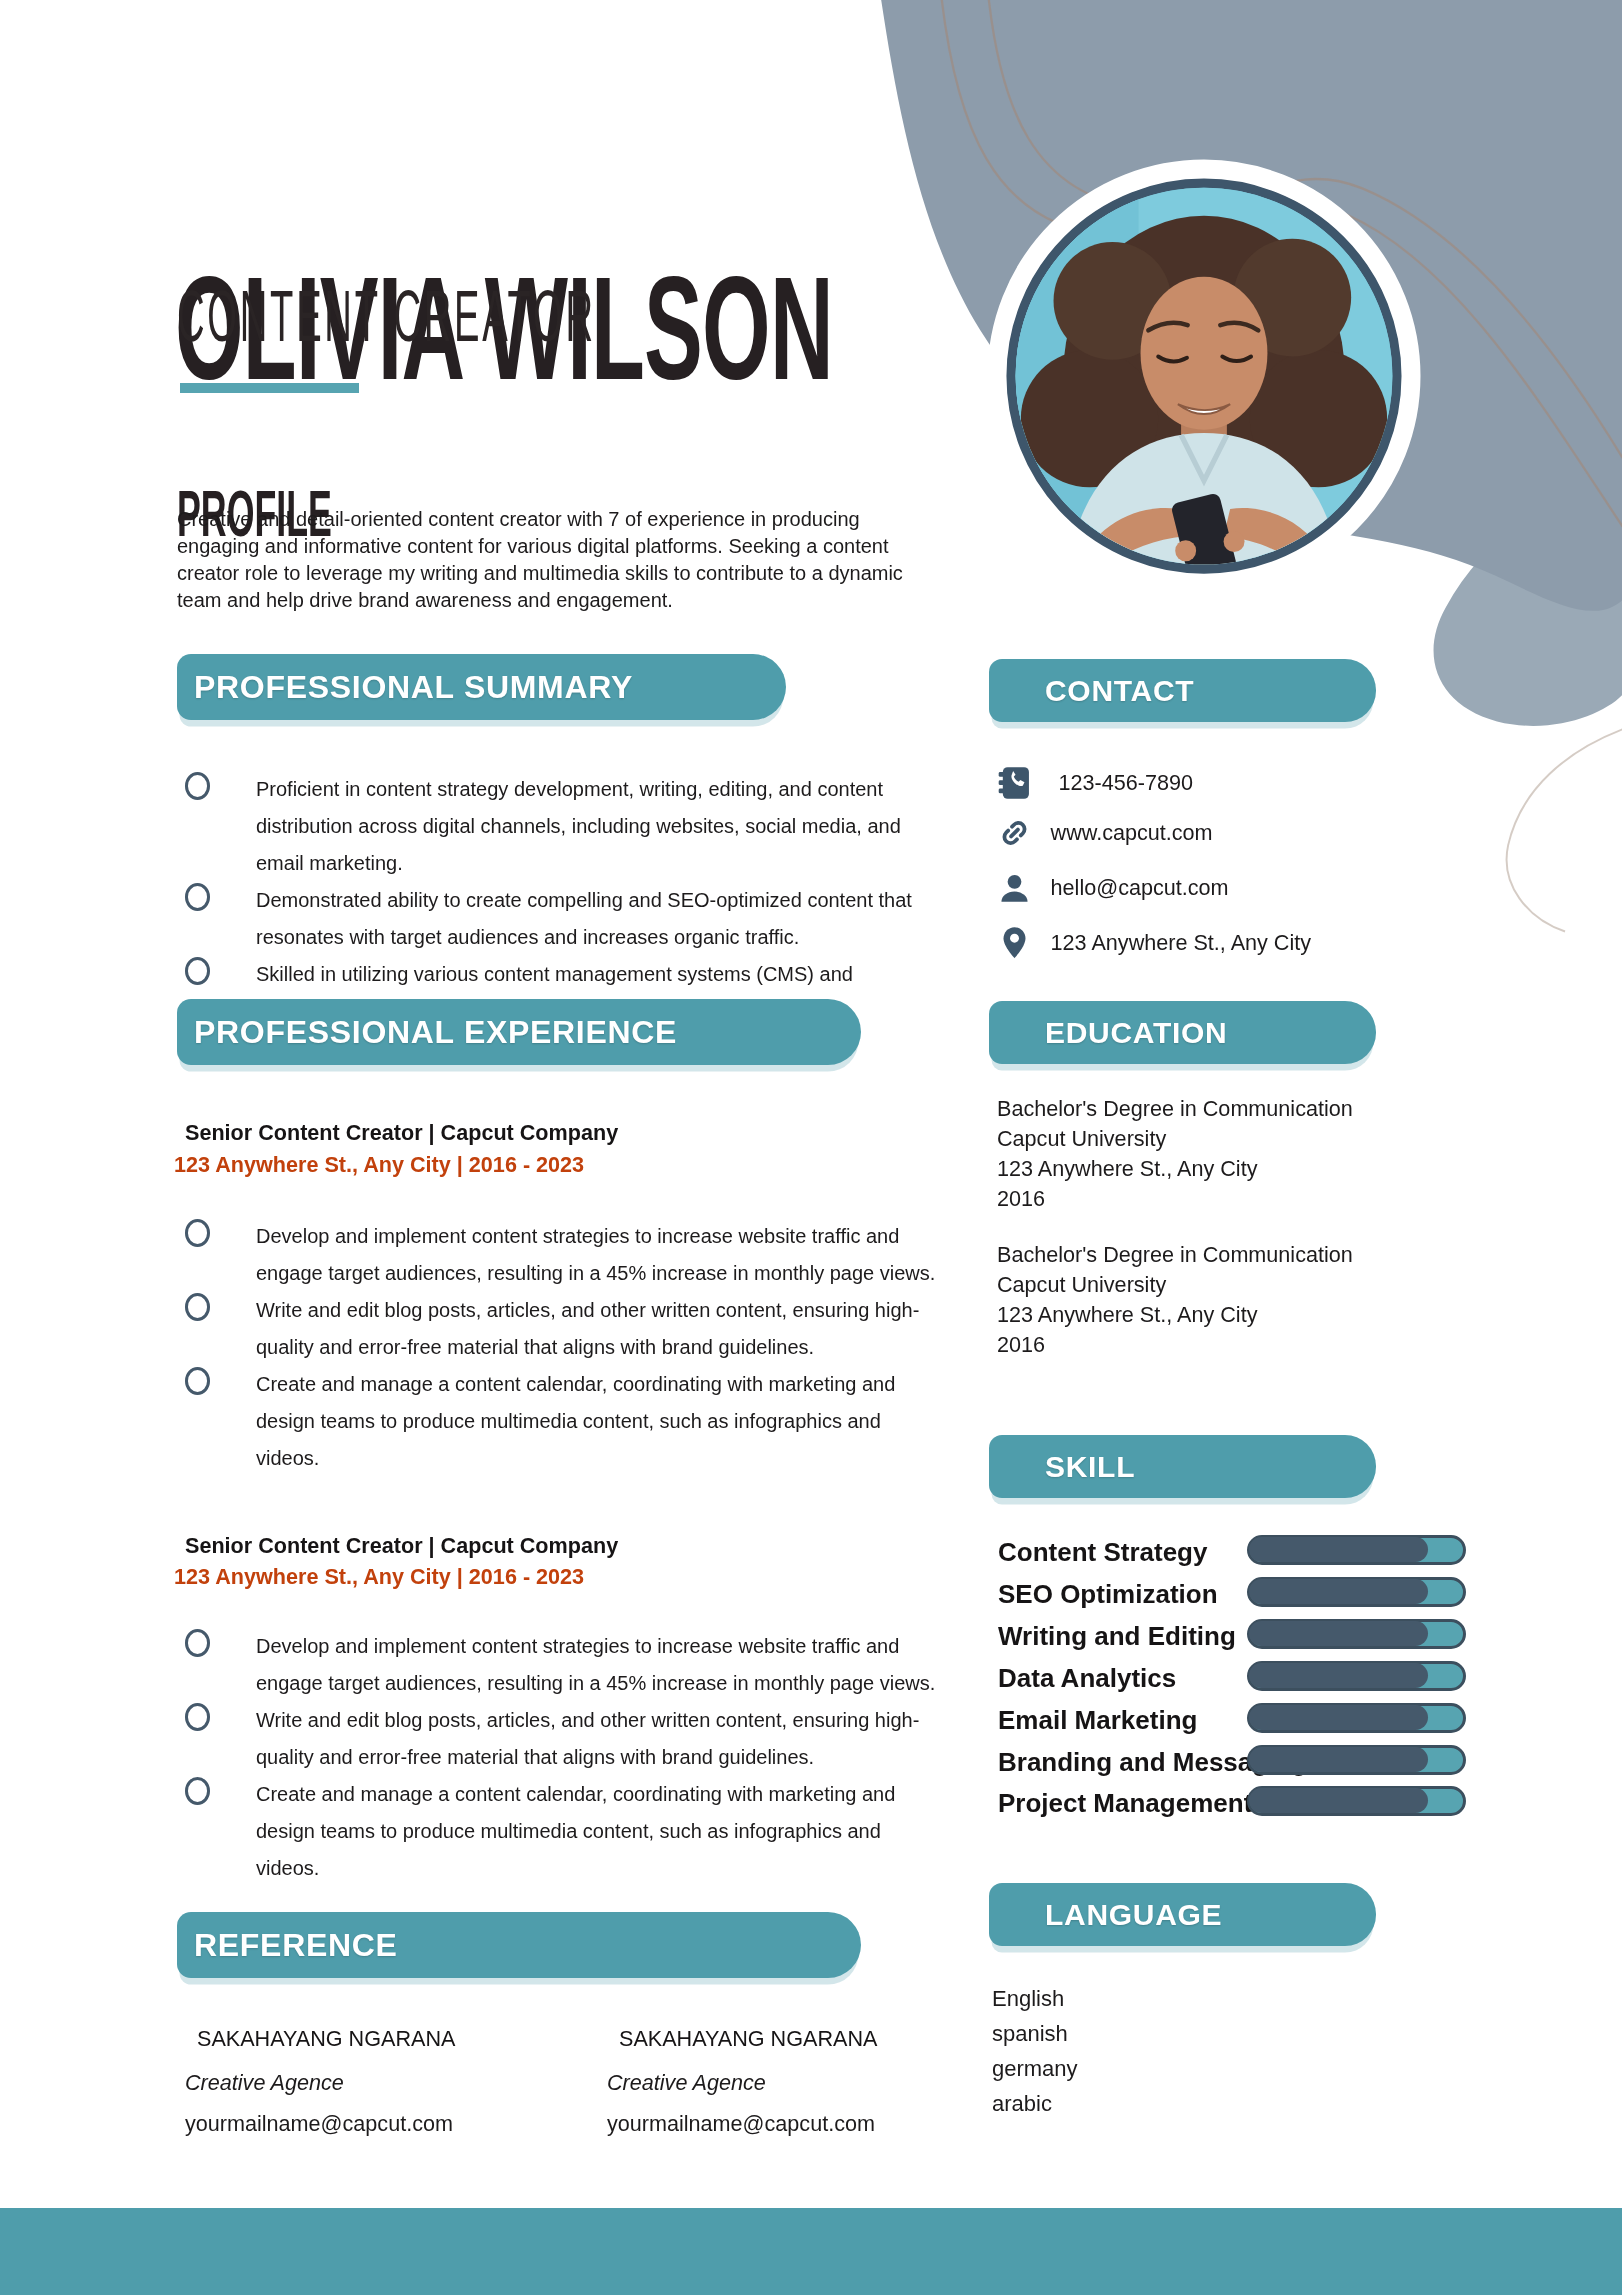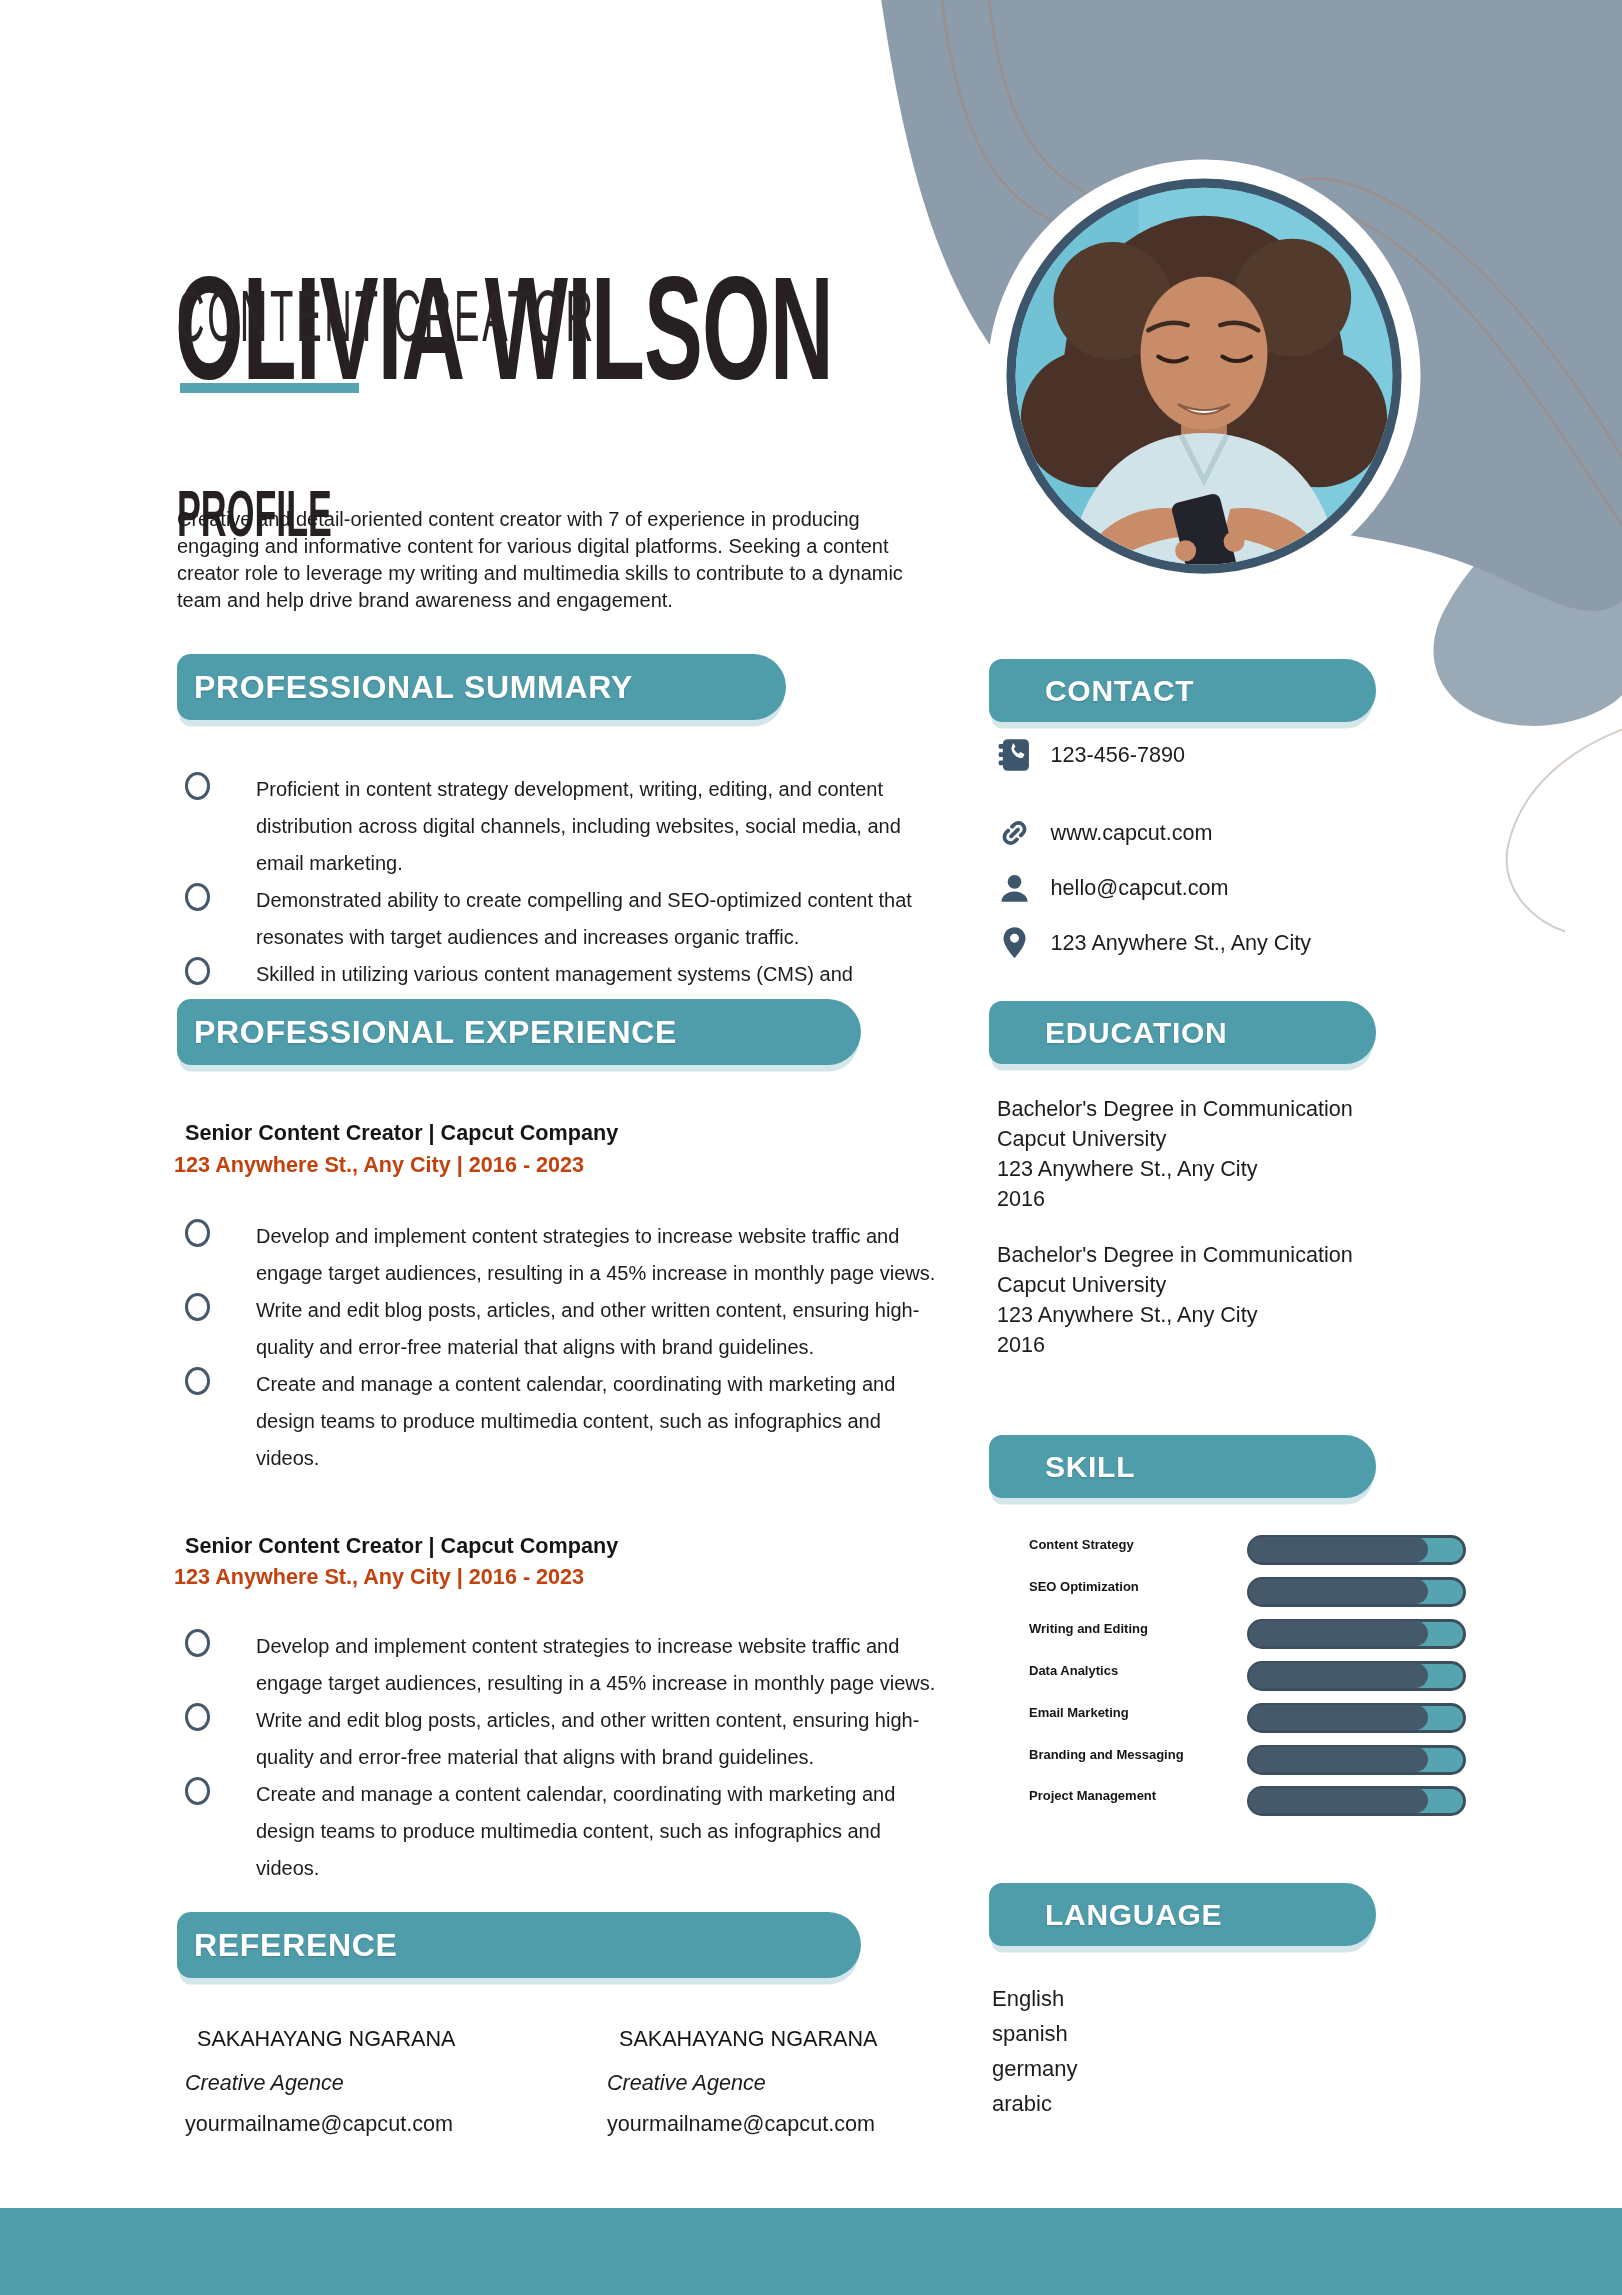--- a/index.html
+++ b/index.html
@@ -54,21 +54,21 @@
   .ref-email{font-size:21.6px; color:#1d1b1c; margin:15px 0 0 0;}
   
   .contact-row{left:998px; display:flex; align-items:center; height:37px;}
   .contact-row svg{width:33px; height:34px; flex:0 0 auto;}
   .contact-row .cval{margin-left:19.6px; font-size:21.6px; color:#1d1b1c; white-space:nowrap;}
   
   .edu{left:997px; width:393px; font-size:21.6px; line-height:30px; color:#1d1b1c;}
   .edu div{white-space:nowrap;}
   
   .skill-row{left:998px; width:468px; height:30px;}
-  .skill-label{position:absolute; left:0; top:2px; font-size:13px; font-weight:700; color:#161415; white-space:nowrap;margin-left:31px;}
+  .skill-label{position:absolute; left:0; top:2px; font-size:26px; font-weight:700; color:#161415; white-space:nowrap;}
   .skill-bar{
     position:absolute; right:0; top:0; width:219px; height:30px;
     background:#57a4b1; border:3.3px solid #3c4f5e; border-radius:15px; box-sizing:border-box;
   }
   .skill-fill{
     position:absolute; left:-0.7px; top:-0.7px; height:25px; background:#45596b; border-radius:12.4px;
   }
   
   .lang-list{left:992px; font-size:22px; line-height:35px; color:#1d1b1c;}
   
@@ -199,21 +199,21 @@
   </div>
   <div class="abs ref-col" style="left:607px; top:2014px;">
     <p class="ref-name">SAKAHAYANG NGARANA</p>
     <p class="ref-company">Creative Agence</p>
     <p class="ref-email">yourmailname@capcut.com</p>
   </div>
 
   <div class="abs banner banner-r" style="top:659px;">
     <span>CONTACT</span>
   </div>
-  <div class="abs contact-row" style="top:736px;">
+  <div class="abs contact-row" style="top:764px;gap:8px;">
     <svg viewBox="0 0 48 48">
       <rect x="7" y="1" width="38" height="46" rx="7" fill="#3e566b"></rect>
       <rect x="1" y="8" width="10" height="7" rx="2" fill="#3e566b"></rect>
       <rect x="1" y="20" width="10" height="7" rx="2" fill="#3e566b"></rect>
       <rect x="1" y="32" width="10" height="7" rx="2" fill="#3e566b"></rect>
       <path d="M20 12 c-3 7 9 19 16 16 l2.5-5 -6-3.5 -2.5 2.5 c-3.5-1.5-6-4-7-7.5 l2.5-2.5 -3.5-5.5 z" fill="#ffffff"></path>
     </svg>
     <span class="cval">123-456-7890</span>
   </div>
   <div class="abs contact-row" style="top:814px;">

